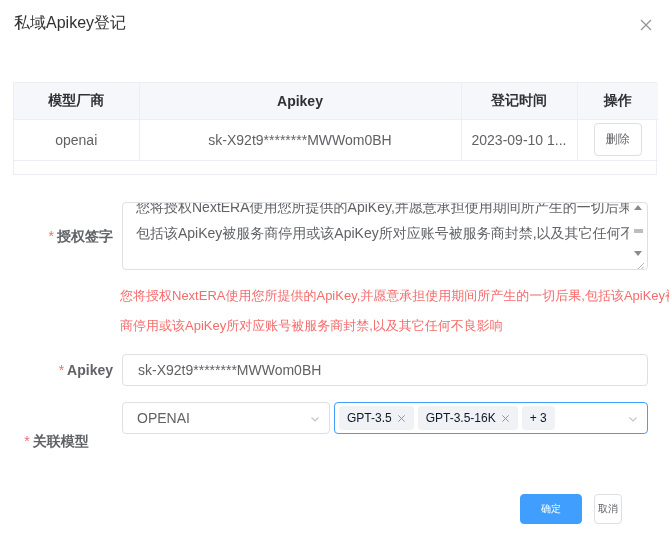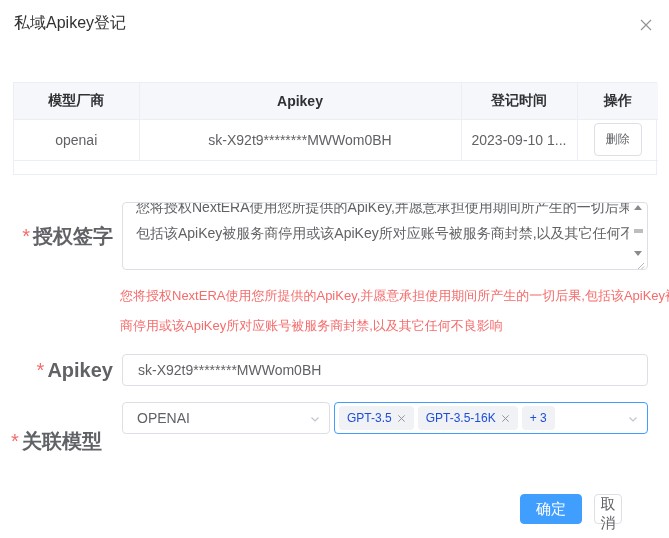--- a/index.html
+++ b/index.html
@@ -23,21 +23,21 @@
            overflow:hidden; white-space:nowrap; }
   th:last-child, td:last-child { border-right:none; }
   th { background:#f5f7fa; color:#303133; font-weight:bold; font-size:14px; height:36px; }
   td { height:41px; color:#606266; font-size:14px; }
   .col-vendor { width:125px; } .col-key { width:322px; } .col-time { width:116px; } .col-op { width:81px; }
   .btn-delete { background:#fff; border:1px solid #dcdfe6; border-radius:4px; color:#606266;
                 font-size:12px; padding:7px 11px; cursor:pointer; font-family:inherit; }
 
   
   .form-label { position:absolute; left:0; width:113px; text-align:right; color:#606266;
-                font-weight:bold; font-size:20px; line-height:20px; }
+                font-weight:bold; font-size:14px; line-height:20px; }
   .req { color:#f56c6c; margin-right:3px; font-weight:normal; }
 
   
   .ta-box { position:absolute; left:122px; top:202px; width:526px; height:68px;
             border:1px solid #dcdfe6; border-radius:4px; background:#fff; }
   .ta-content { position:absolute; left:0; right:18px; top:0; bottom:1px; overflow:hidden;
                 padding:4px 0 0 13px; cursor:text; }
   .ta-line { white-space:nowrap; line-height:26px; font-size:14px; color:#606266; }
   .ta-lines { margin-top:-13px; }
   .ta-scroll { position:absolute; top:2px; right:2px; bottom:13px; width:14px;
@@ -59,25 +59,25 @@
                   border:1px solid #dcdfe6; border-radius:4px; padding:0 15px; font-size:14px;
                   color:#606266; font-family:inherit; outline:none; background:#fff; }
 
   
   .select { position:absolute; top:402px; height:32px; border:1px solid #dcdfe6; border-radius:4px;
             background:#fff; display:flex; align-items:center; cursor:pointer; }
   .select-vendor { left:122px; width:208px; padding:0 28px 0 14px; color:#606266; }
   .select-models { left:334px; width:314px; border-color:#409eff; padding:0 26px 0 4px; gap:4px; }
   .select .chev { position:absolute; right:8px; top:9px; }
   .tag { display:inline-flex; align-items:center; gap:5px; background:#f0f2f5; border-radius:4px;
-         height:24px; padding:0 8px; font-size:12px; color:#1d4ed8; white-space:nowrap; }
+         height:24px; padding:0 8px; font-size:12px; color:#0f172a; white-space:nowrap; }
   .tag .tag-x { display:inline-flex; cursor:pointer; }
 
   
-  .btn { position:absolute; top:494px; height:30px; border-radius:4px; font-size:15px;
+  .btn { position:absolute; top:494px; height:30px; border-radius:4px; font-size:10px;
          font-family:inherit; cursor:pointer; }
   .btn-confirm { left:520px; width:62px; background:#409eff; border:1px solid #409eff; color:#fff; }
   .btn-cancel { left:594px; width:28px; background:#fff; border:1px solid #dcdfe6; color:#606266; }
 </style>
 </head>
 <body>
 
 <div class="dialog">
 
   <div class="dlg-title">私域Apikey登记</div>

